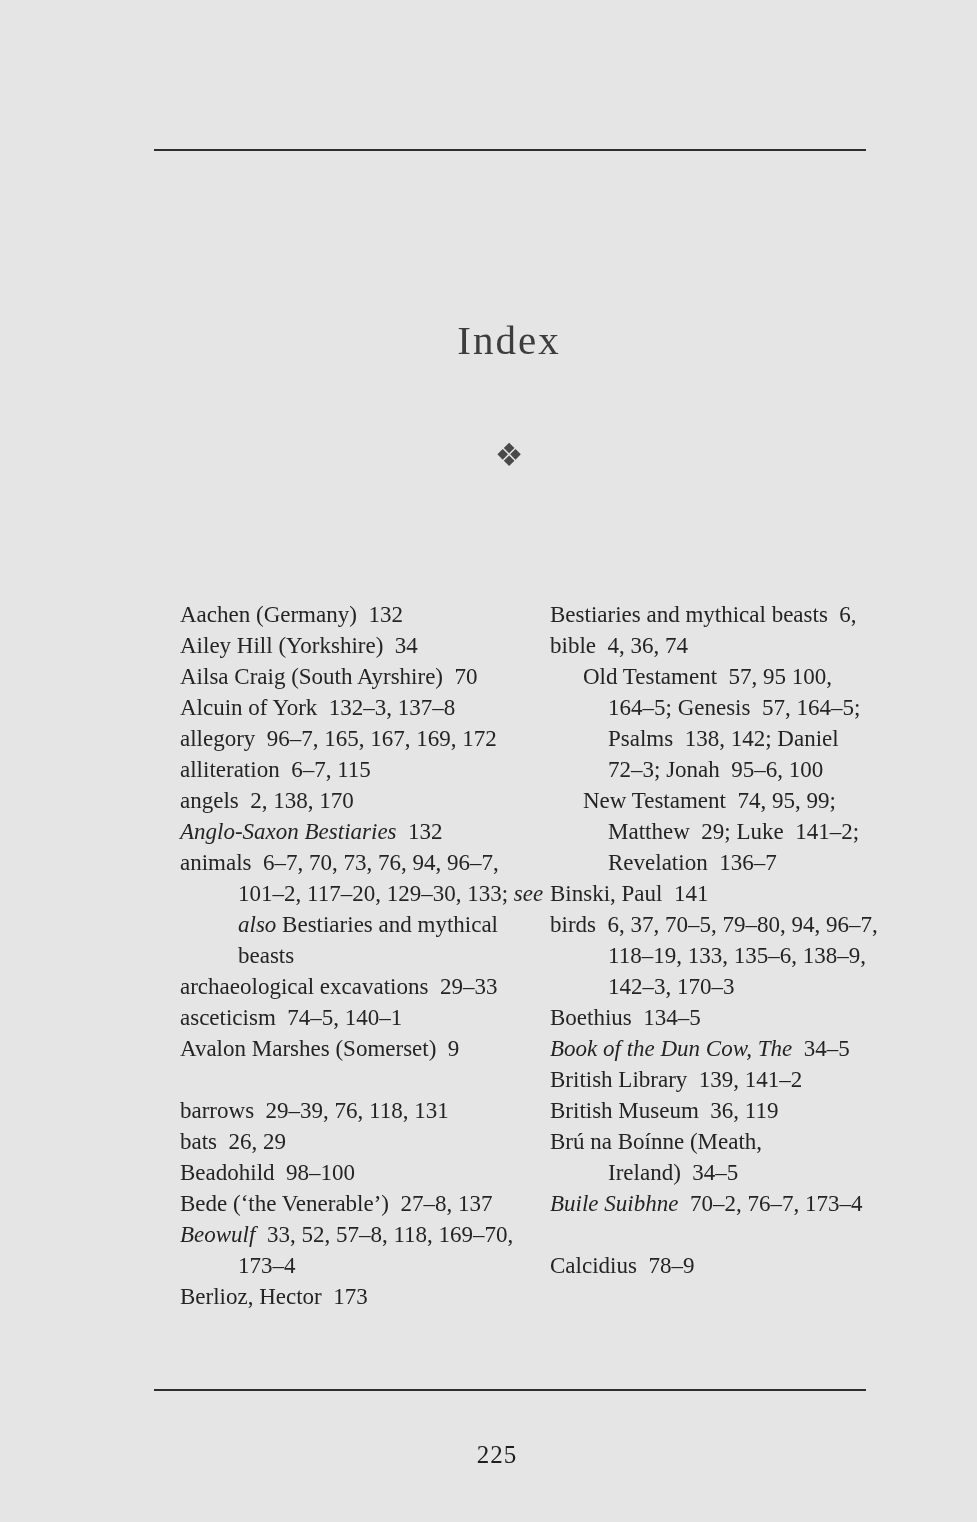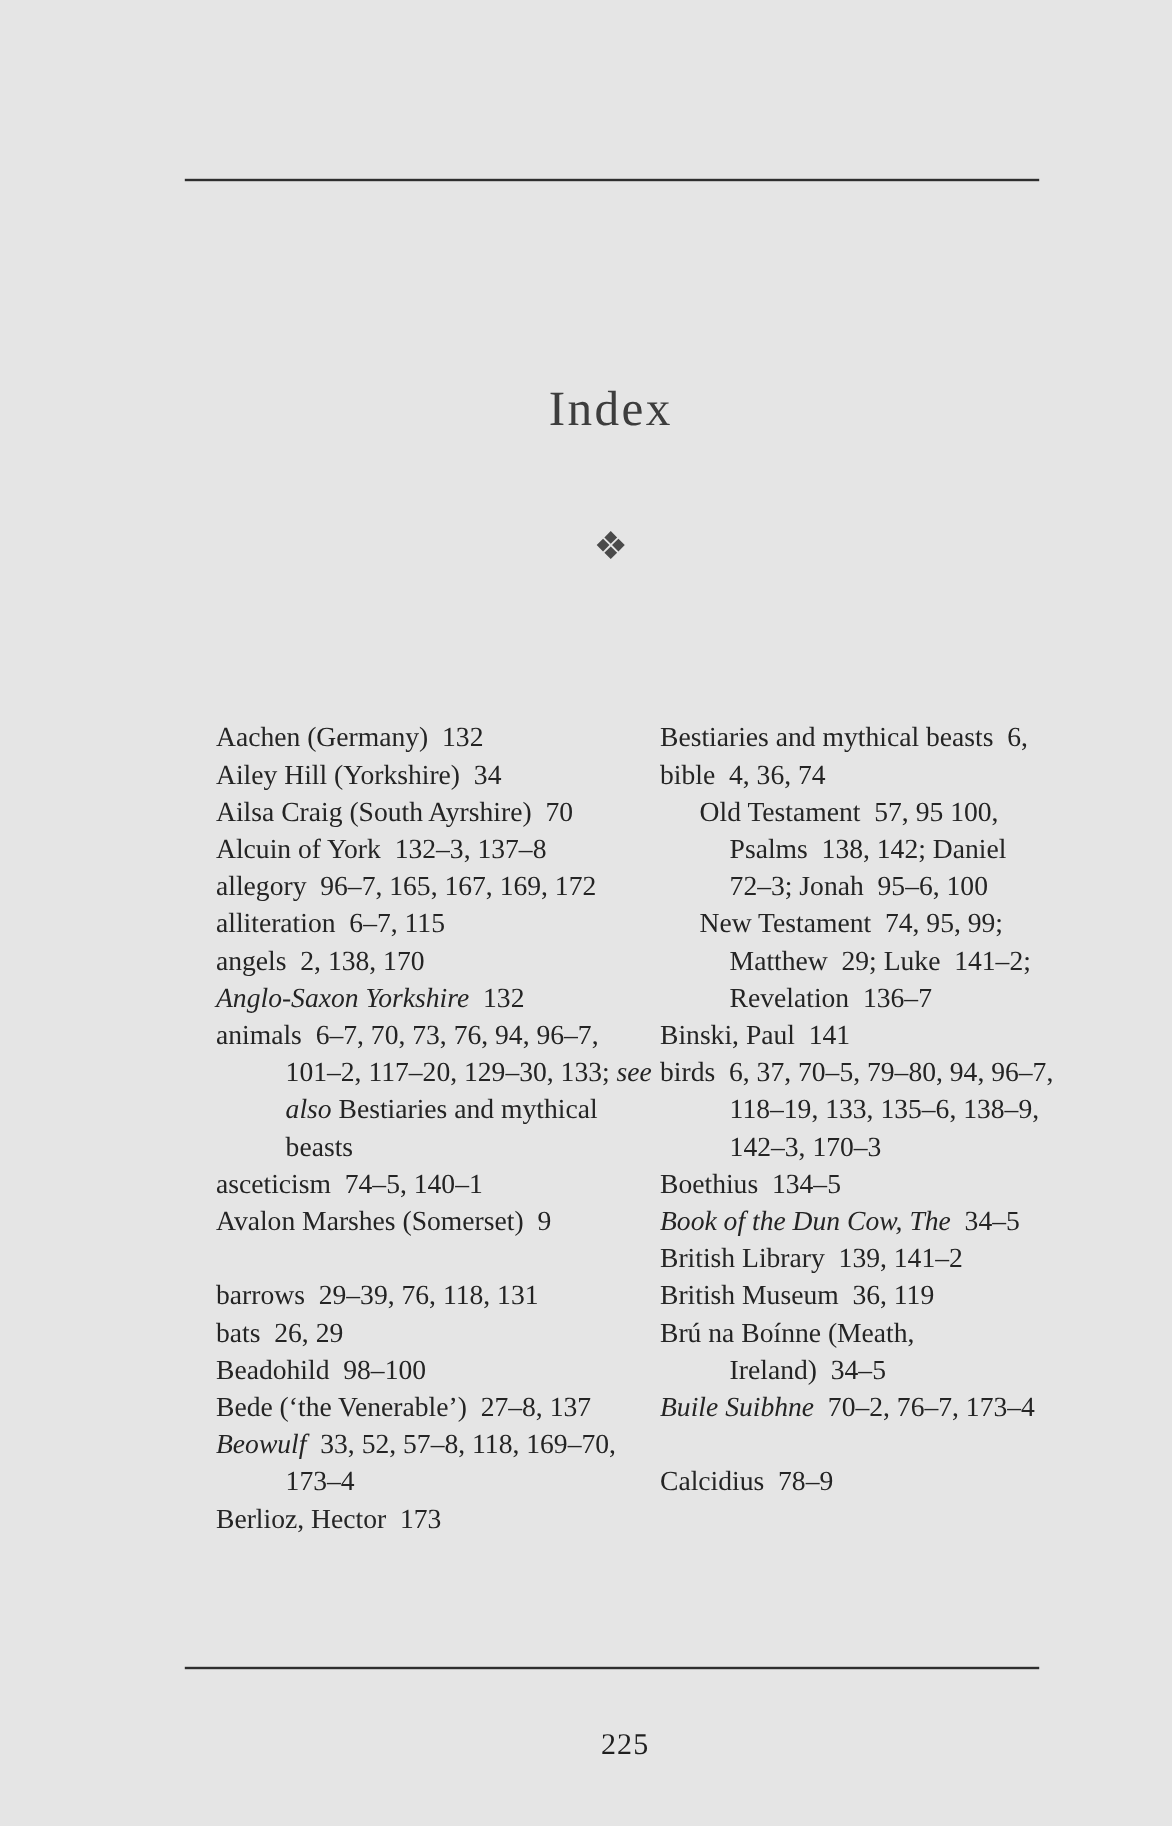--- a/index.html
+++ b/index.html
@@ -56,21 +56,21 @@
   .col-left  { left: 152px; width: 365px; }
   .col-right { left: 522px; width: 365px; }
   .line { height: 31px; margin-left: 28px; }
   .line.blank { height: 31px; }
   .line.indent1 { padding-left: 33px; }
   .line.indent2 { padding-left: 58px; }
   .it { font-style: italic; }
   .page-number {
     position: absolute;
     top: 1441px;
-    left: 164px;
+    left: 140px;
     width: 714px;
     text-align: center;
     font-size: 25px;
     letter-spacing: 1px;
     color: #1f1f1f;
   }
 </style>
 </head>
 <body>
 
@@ -79,40 +79,42 @@
   <h1 class="title">Index</h1>
   <div class="ornament">❖</div>
   <div class="col col-left">
       <div class="line"><span>Aachen (Germany) 132</span></div>
       <div class="line"><span>Ailey Hill (Yorkshire) 34</span></div>
       <div class="line"><span>Ailsa Craig (South Ayrshire) 70</span></div>
       <div class="line"><span>Alcuin of York 132–3, 137–8</span></div>
       <div class="line"><span>allegory 96–7, 165, 167, 169, 172</span></div>
       <div class="line"><span>alliteration 6–7, 115</span></div>
       <div class="line"><span>angels 2, 138, 170</span></div>
-      <div class="line"><span class="it">Anglo-Saxon Yorkshire</span><span> 132</span></div>
+      <div class="line"><span class="it">Anglo-Saxon Bestiaries</span><span> 132</span></div>
       <div class="line"><span>animals 6–7, 70, 73, 76, 94, 96–7,</span></div>
       <div class="line indent2"><span>101–2, 117–20, 129–30, 133; </span><span class="it">see</span></div>
       <div class="line indent2"><span class="it">also</span><span> Bestiaries and mythical</span></div>
       <div class="line indent2"><span>beasts</span></div>
+      <div class="line"><span>archaeological excavations 29–33</span></div>
       <div class="line"><span>asceticism 74–5, 140–1</span></div>
       <div class="line"><span>Avalon Marshes (Somerset) 9</span></div>
       <div class="line blank"></div>
       <div class="line"><span>barrows 29–39, 76, 118, 131</span></div>
       <div class="line"><span>bats 26, 29</span></div>
       <div class="line"><span>Beadohild 98–100</span></div>
       <div class="line"><span>Bede (‘the Venerable’) 27–8, 137</span></div>
       <div class="line"><span class="it">Beowulf</span><span> 33, 52, 57–8, 118, 169–70,</span></div>
       <div class="line indent2"><span>173–4</span></div>
       <div class="line"><span>Berlioz, Hector 173</span></div>
     </div>
   <div class="col col-right">
       <div class="line"><span>Bestiaries and mythical beasts 6,</span></div>
       <div class="line"><span>bible 4, 36, 74</span></div>
       <div class="line indent1"><span>Old Testament 57, 95 100,</span></div>
+      <div class="line indent2"><span>164–5; Genesis 57, 164–5;</span></div>
       <div class="line indent2"><span>Psalms 138, 142; Daniel</span></div>
       <div class="line indent2"><span>72–3; Jonah 95–6, 100</span></div>
       <div class="line indent1"><span>New Testament 74, 95, 99;</span></div>
       <div class="line indent2"><span>Matthew 29; Luke 141–2;</span></div>
       <div class="line indent2"><span>Revelation 136–7</span></div>
       <div class="line"><span>Binski, Paul 141</span></div>
       <div class="line"><span>birds 6, 37, 70–5, 79–80, 94, 96–7,</span></div>
       <div class="line indent2"><span>118–19, 133, 135–6, 138–9,</span></div>
       <div class="line indent2"><span>142–3, 170–3</span></div>
       <div class="line"><span>Boethius 134–5</span></div>

